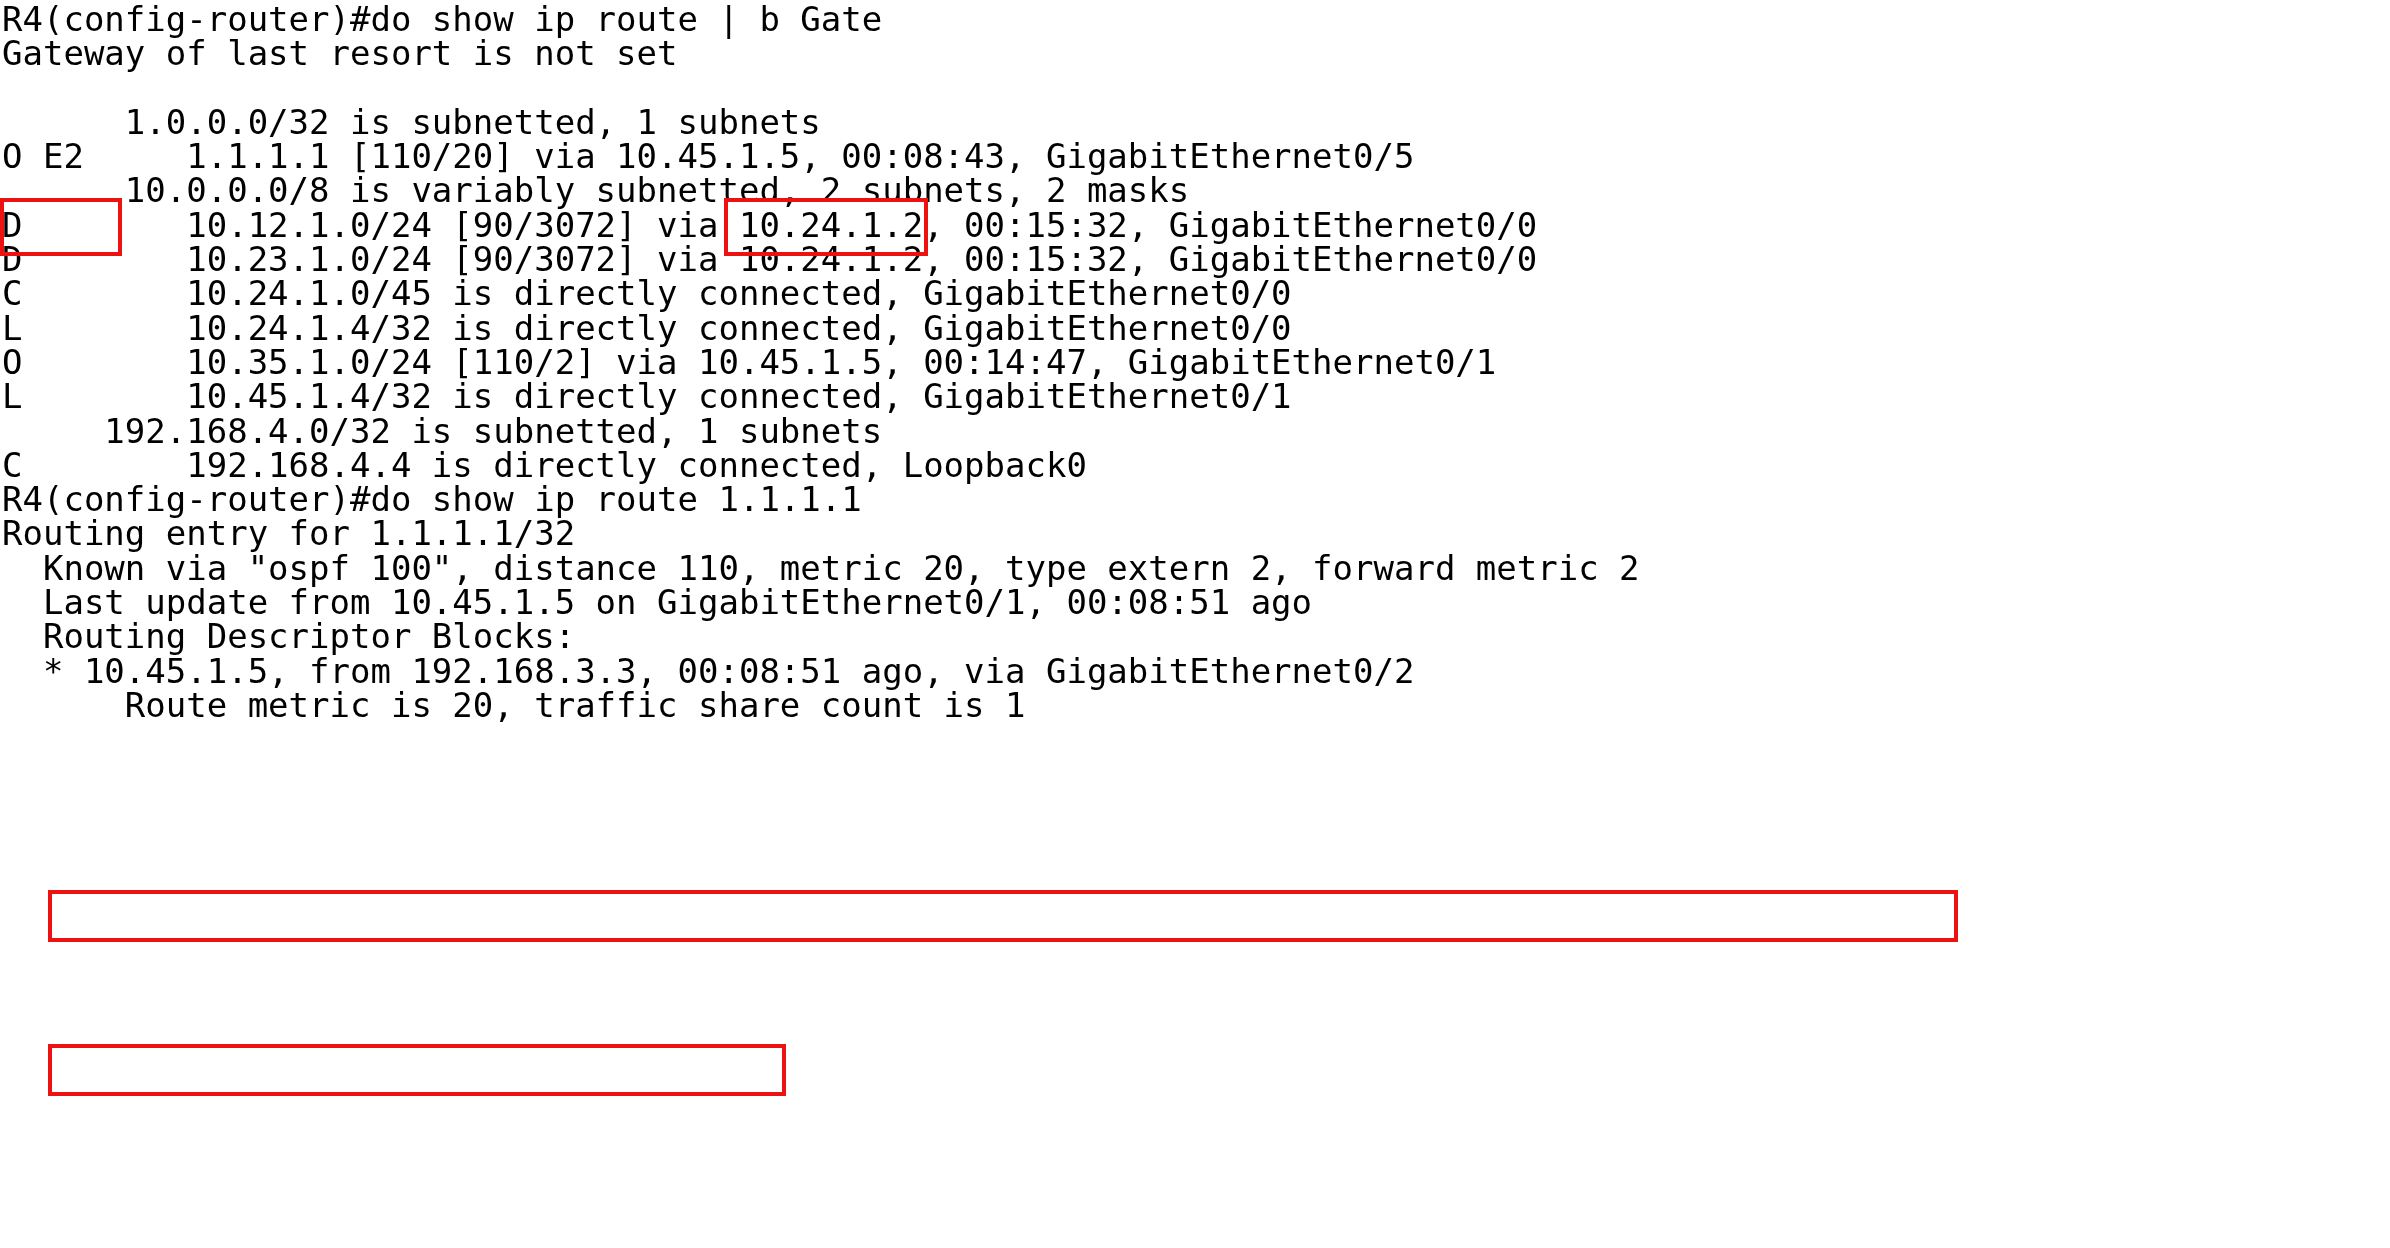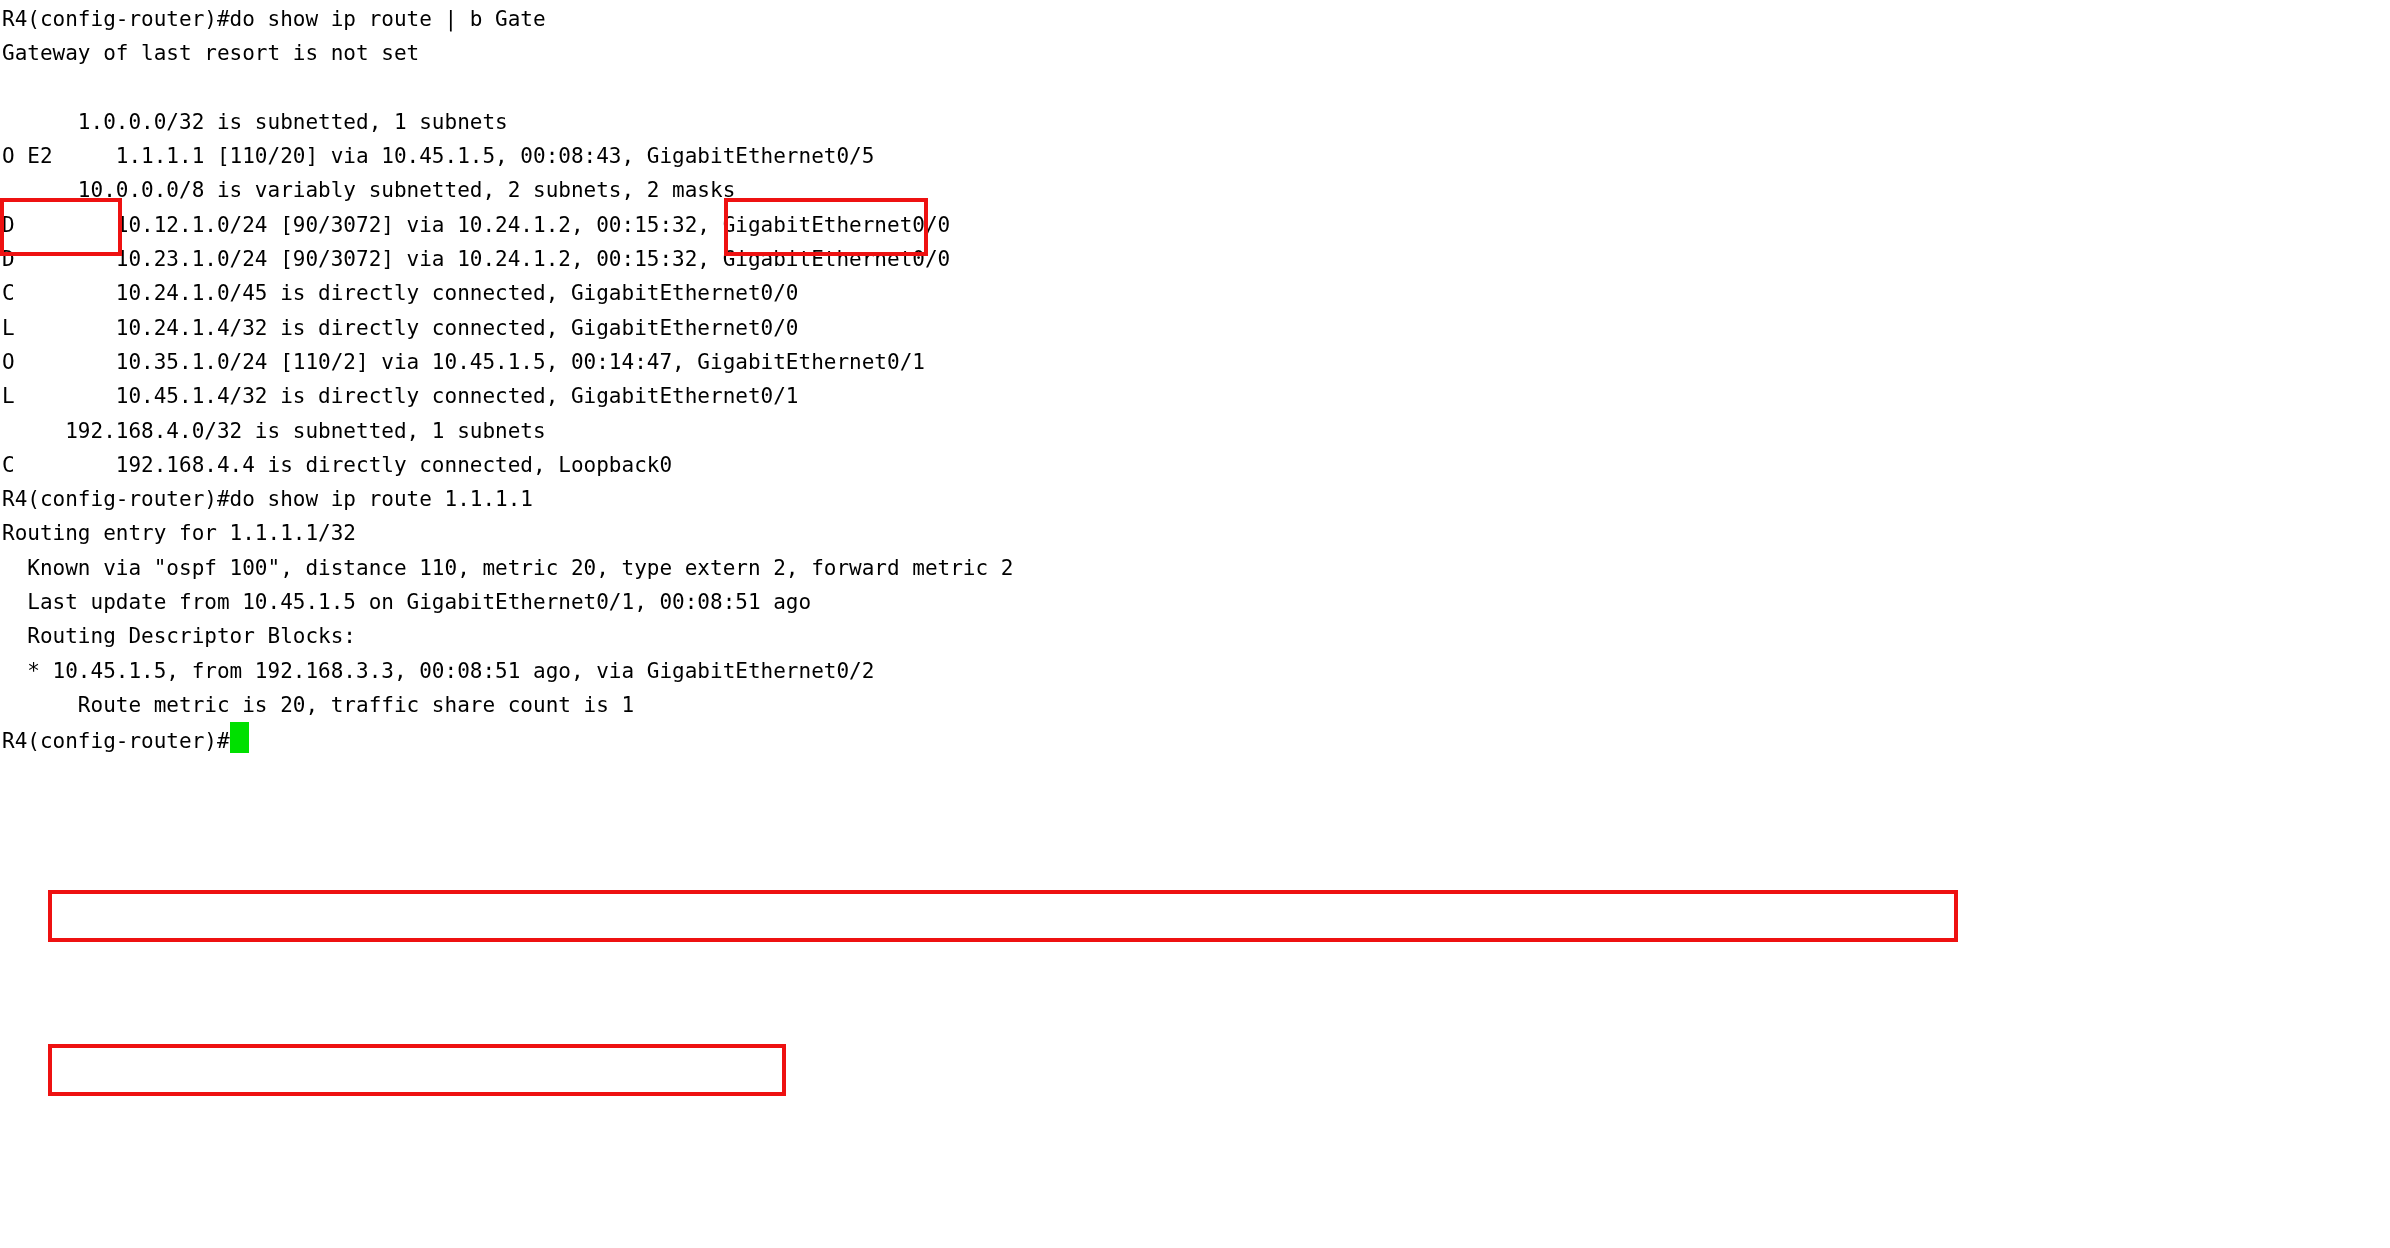--- a/index.html
+++ b/index.html
@@ -15,21 +15,21 @@
     font-family: "DejaVu Sans Mono", "Liberation Mono", monospace;
   }
 
   #terminal {
     position: relative;
     width: 2390px;
     height: 1248px;
     background: #ffffff;
     color: #000000;
     font-family: "DejaVu Sans Mono", "Liberation Mono", monospace;
-    font-size: 21px;
+    font-size: 34px;
     line-height: 34.3px;
     letter-spacing: 0px;
     padding: 2px 0 0 0;
     box-sizing: border-box;
   }
 
   .line {
     white-space: pre;
     height: 34.3px;
     padding-left: 2px;
@@ -80,20 +80,19 @@
   <div class="line">     192.168.4.0/32 is subnetted, 1 subnets</div>
   <div class="line">C        192.168.4.4 is directly connected, Loopback0</div>
   <div class="line">R4(config-router)#do show ip route 1.1.1.1</div>
   <div class="line">Routing entry for 1.1.1.1/32</div>
   <div class="line">  Known via "ospf 100", distance 110, metric 20, type extern 2, forward metric 2</div>
   <div class="line">  Last update from 10.45.1.5 on GigabitEthernet0/1, 00:08:51 ago</div>
   <div class="line">  Routing Descriptor Blocks:</div>
   <div class="line">  * 10.45.1.5, from 192.168.3.3, 00:08:51 ago, via GigabitEthernet0/2</div>
   <div class="line">      Route metric is 20, traffic share count is 1</div>
 
-  <div class="line"><span>R4(config-router)#</span><span class="cursor"></span></div>
 
   <div class="hl-box" style="left:0px; top:198px; width:122px; height:58px;"></div>
   <div class="hl-box" style="left:724px; top:198px; width:204px; height:58px;"></div>
   <div class="hl-box" style="left:48px; top:890px; width:1910px; height:52px;"></div>
   <div class="hl-box" style="left:48px; top:1044px; width:738px; height:52px;"></div>
 
 </div>
 
 </body></html>

